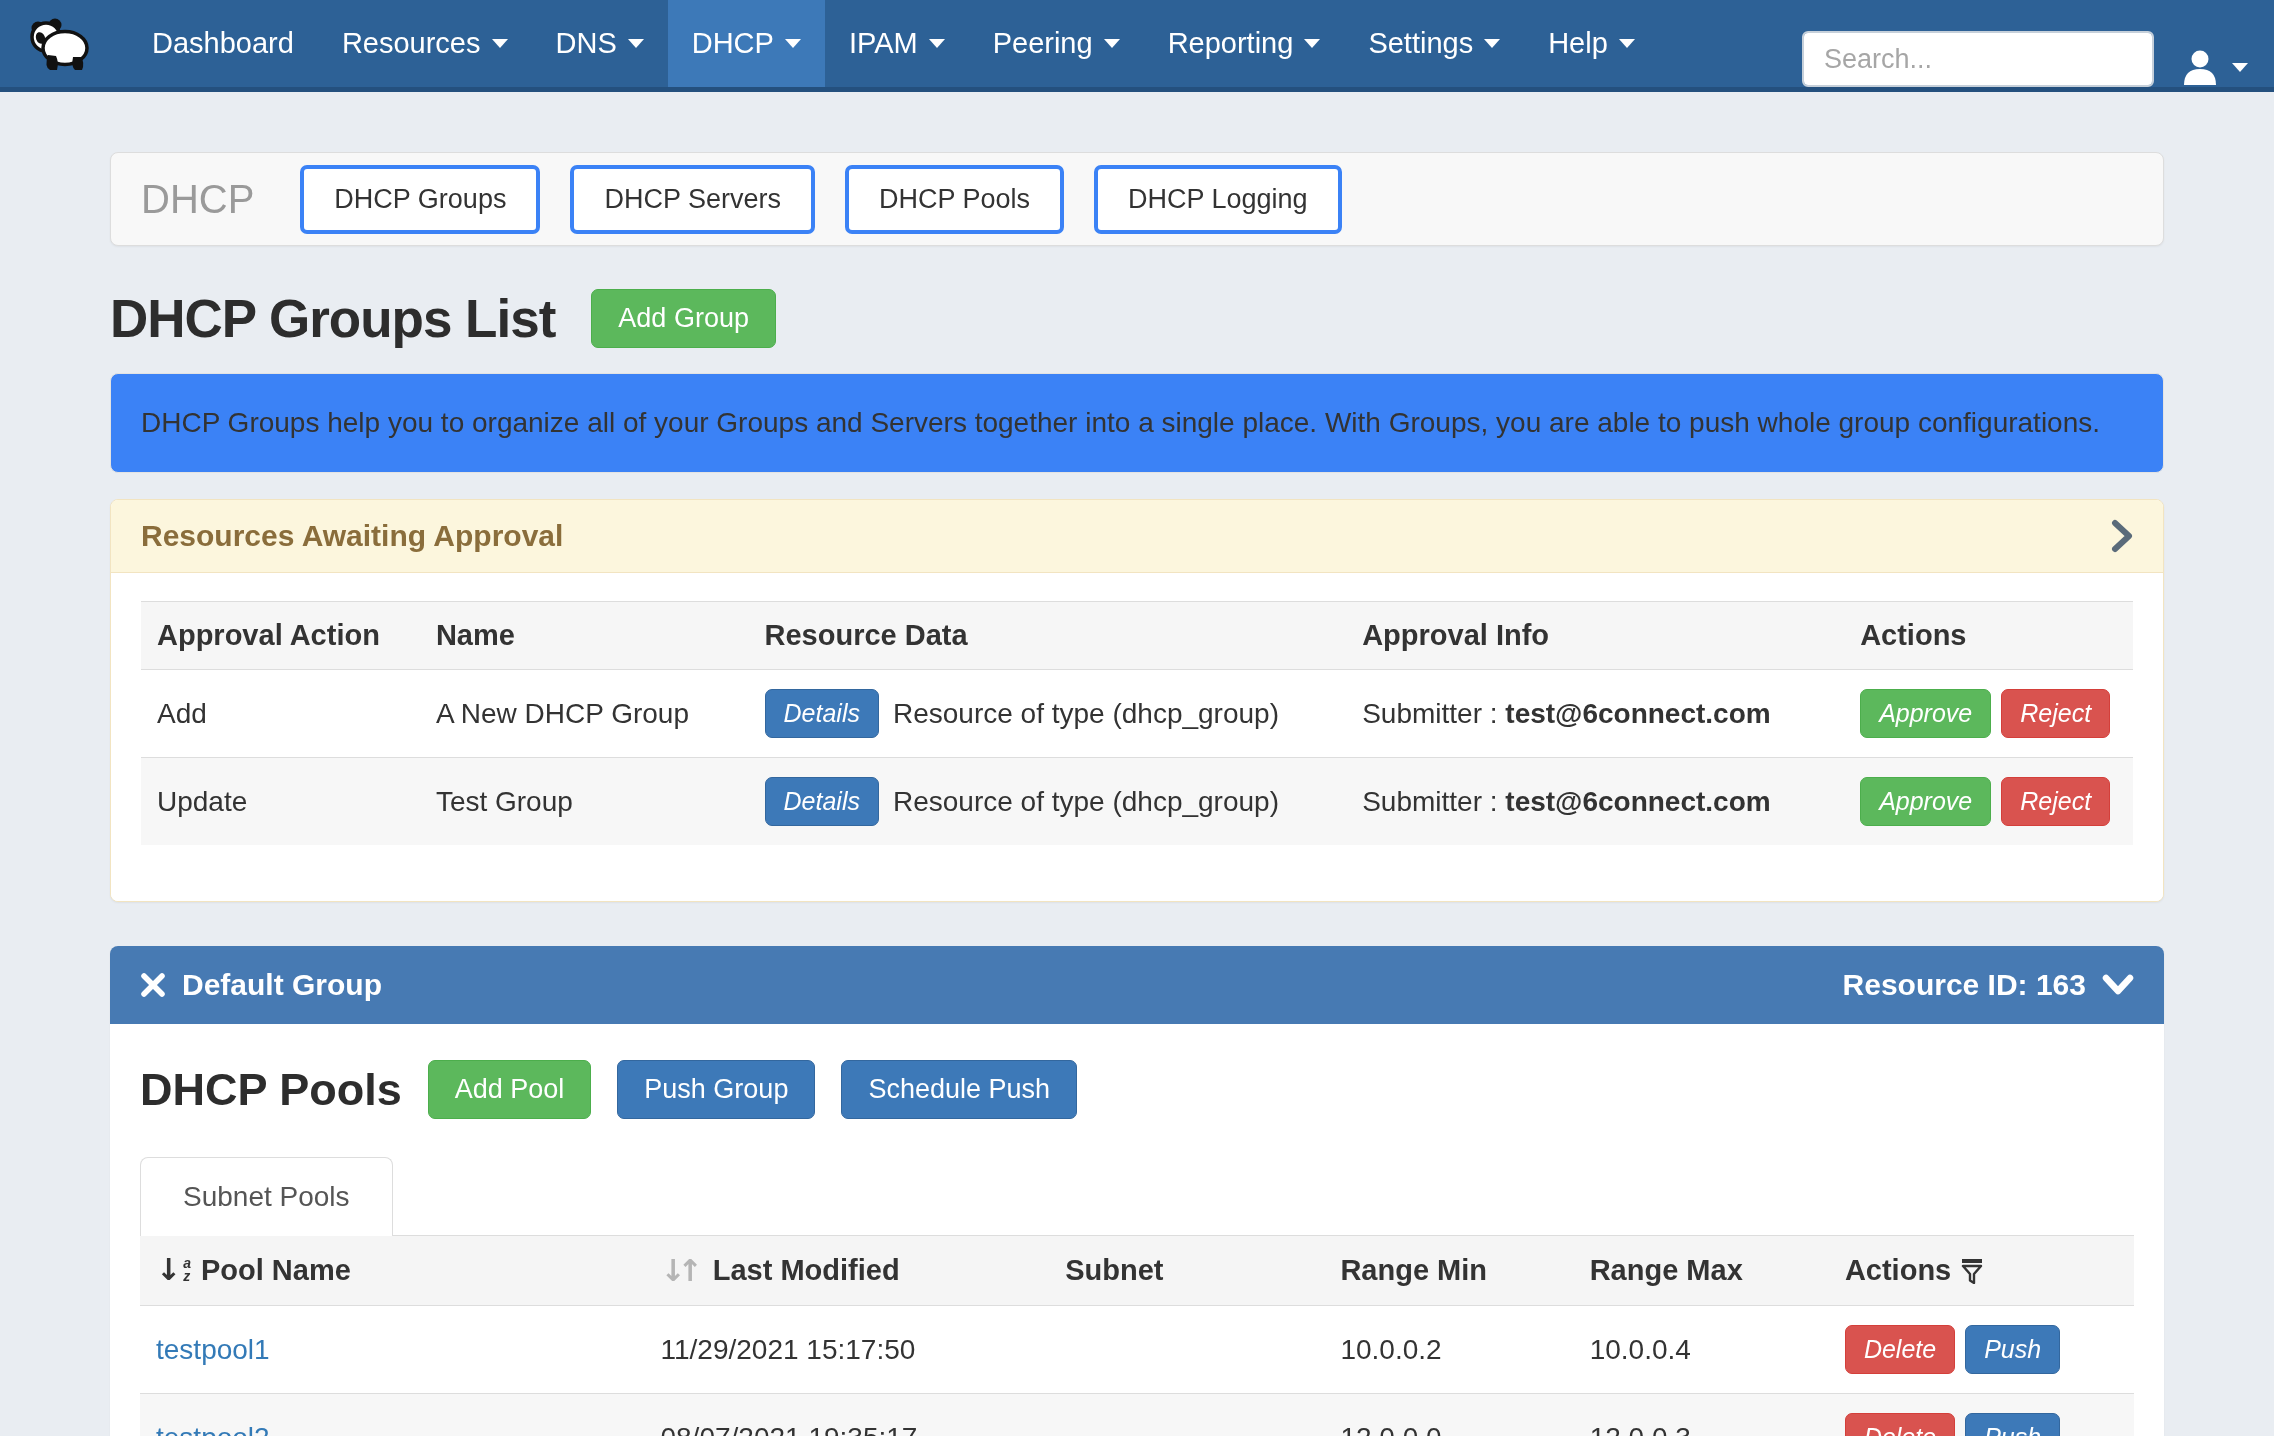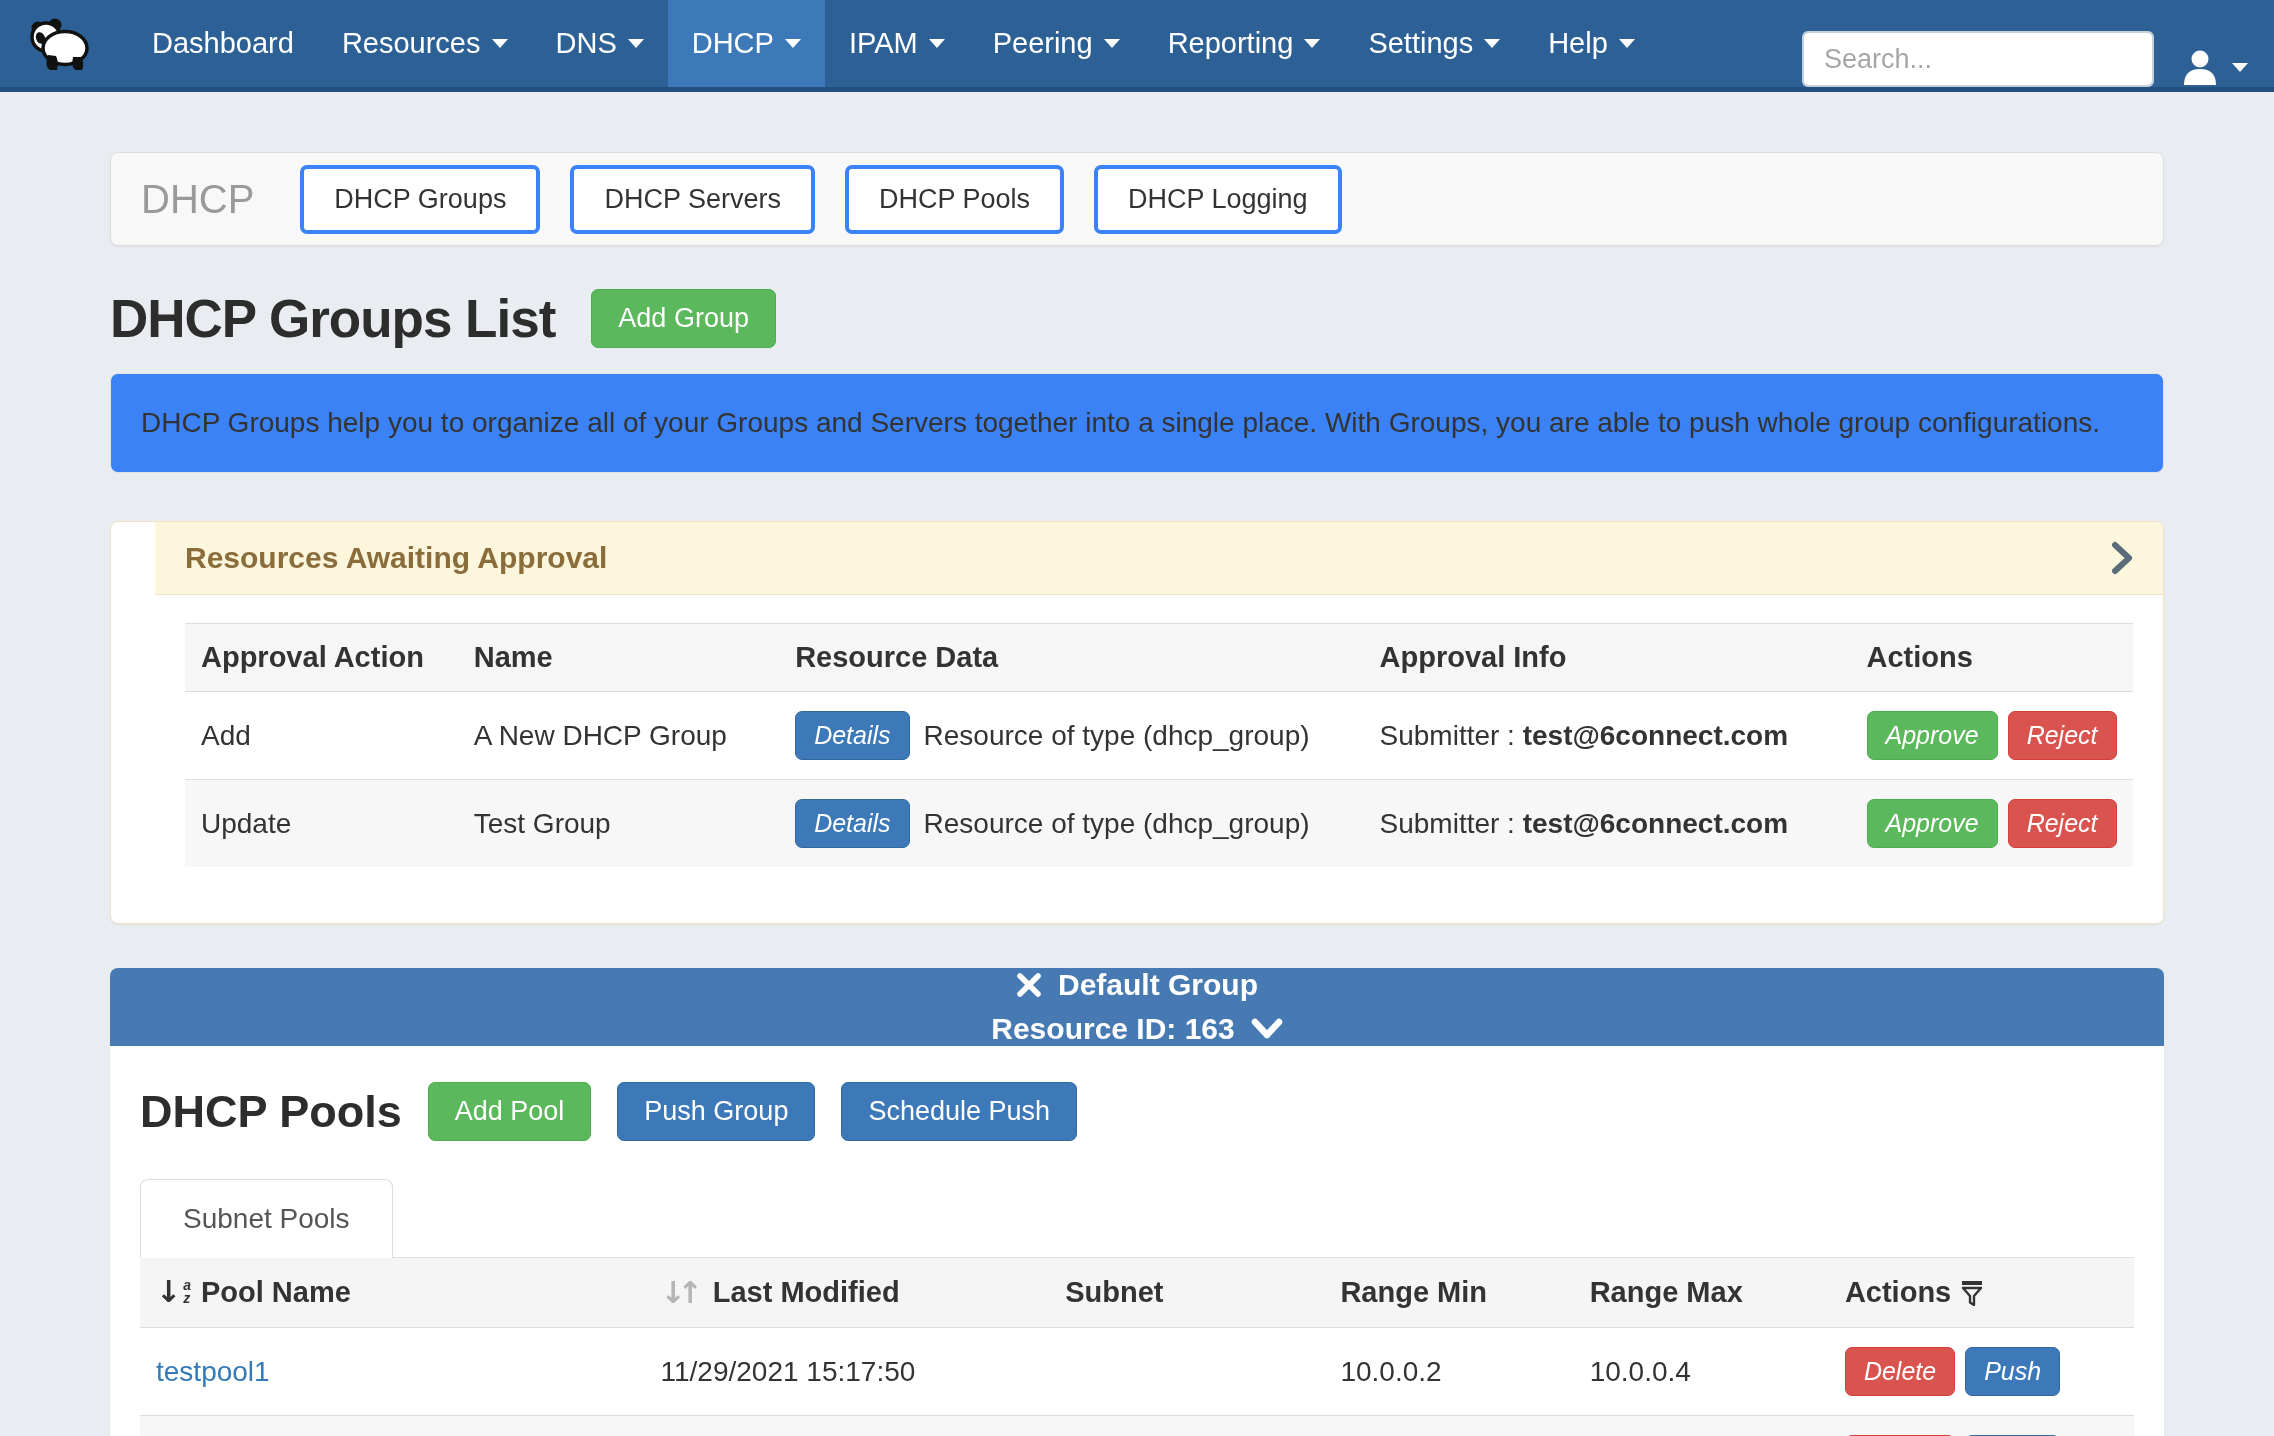--- a/index.html
+++ b/index.html
@@ -60,22 +60,22 @@
   .btn-red   { background:#d9534f; border:1px solid #d43f3a; }
   .btn-lg { font-size:27px; padding:13px 26px; }
   .btn-sm { font-size:25px; padding:9px 18px;font-style:italic; }
   
   .desc-panel {
     margin-top:24px; background:#3b82f6; border:1px solid #e3e3e3; border-radius:8px;
     padding:33px 30px; font-size:28px; color:#333;
   }
   
   .approval-panel {
-    margin-top:48px; background:#fff; border:1px solid #f2e4c1; border-radius:8px;
-    box-shadow:0 1px 2px rgba(0,0,0,.05); overflow:hidden;padding-left:44px;
+    margin-top:26px; background:#fff; border:1px solid #f2e4c1; border-radius:8px;
+    box-shadow:0 1px 2px rgba(0,0,0,.05); overflow:hidden;
   }
   .approval-header {
     background:#fcf6dd; border-bottom:1px solid #f2e4c1; padding:19px 30px;
     display:flex; align-items:center; justify-content:space-between;
   }
   .approval-header .ttl { color:#8a6d3b; font-weight:bold; font-size:30px; }
   .approval-body { padding:28px 30px 56px 30px; background:#fff; }
   table.tbl { width:100%; border-collapse:collapse; }
   table.tbl th {
     text-align:left; font-size:29px; font-weight:bold; color:#333;
@@ -86,21 +86,21 @@
   table.tbl tbody tr { border-top:1px solid #ddd; }
   table.tbl tbody tr:first-child { border-top:none; }
   table.tbl tbody tr:nth-child(even) { background:#f7f7f7; }
   .cell-flex { display:flex; align-items:center; gap:14px; }
   .bold { font-weight:bold; }
   .actions-cell { display:flex; gap:10px; }
   
   .group-panel { margin-top:44px; border-radius:8px 8px 0 0; box-shadow:0 1px 2px rgba(0,0,0,.05); }
   .group-header {
     background:#477ab3; border-radius:8px 8px 0 0; height:78px; padding:0 30px;
-    display:flex; align-items:center; justify-content:space-between; color:#fff;flex-direction:column;
+    display:flex; align-items:center; justify-content:space-between; color:#fff;
   }
   .group-header .left, .group-header .right { display:flex; align-items:center; gap:16px; }
   .group-header .ttl, .group-header .rid { font-size:30px; font-weight:bold; }
   .group-body { background:#fff; padding:30px 30px 0 30px; min-height:365px; }
   .pools-title-row { display:flex; align-items:center; gap:26px; margin-top:6px; }
   h2.pools-title { font-size:45px; font-weight:bold; color:#2d2d2d; }
   
   .tabs { display:flex; margin-top:38px; align-items:flex-end; }
   .tab {
     font-size:28px; padding:23px 42px; cursor:pointer; border-radius:8px 8px 0 0;

